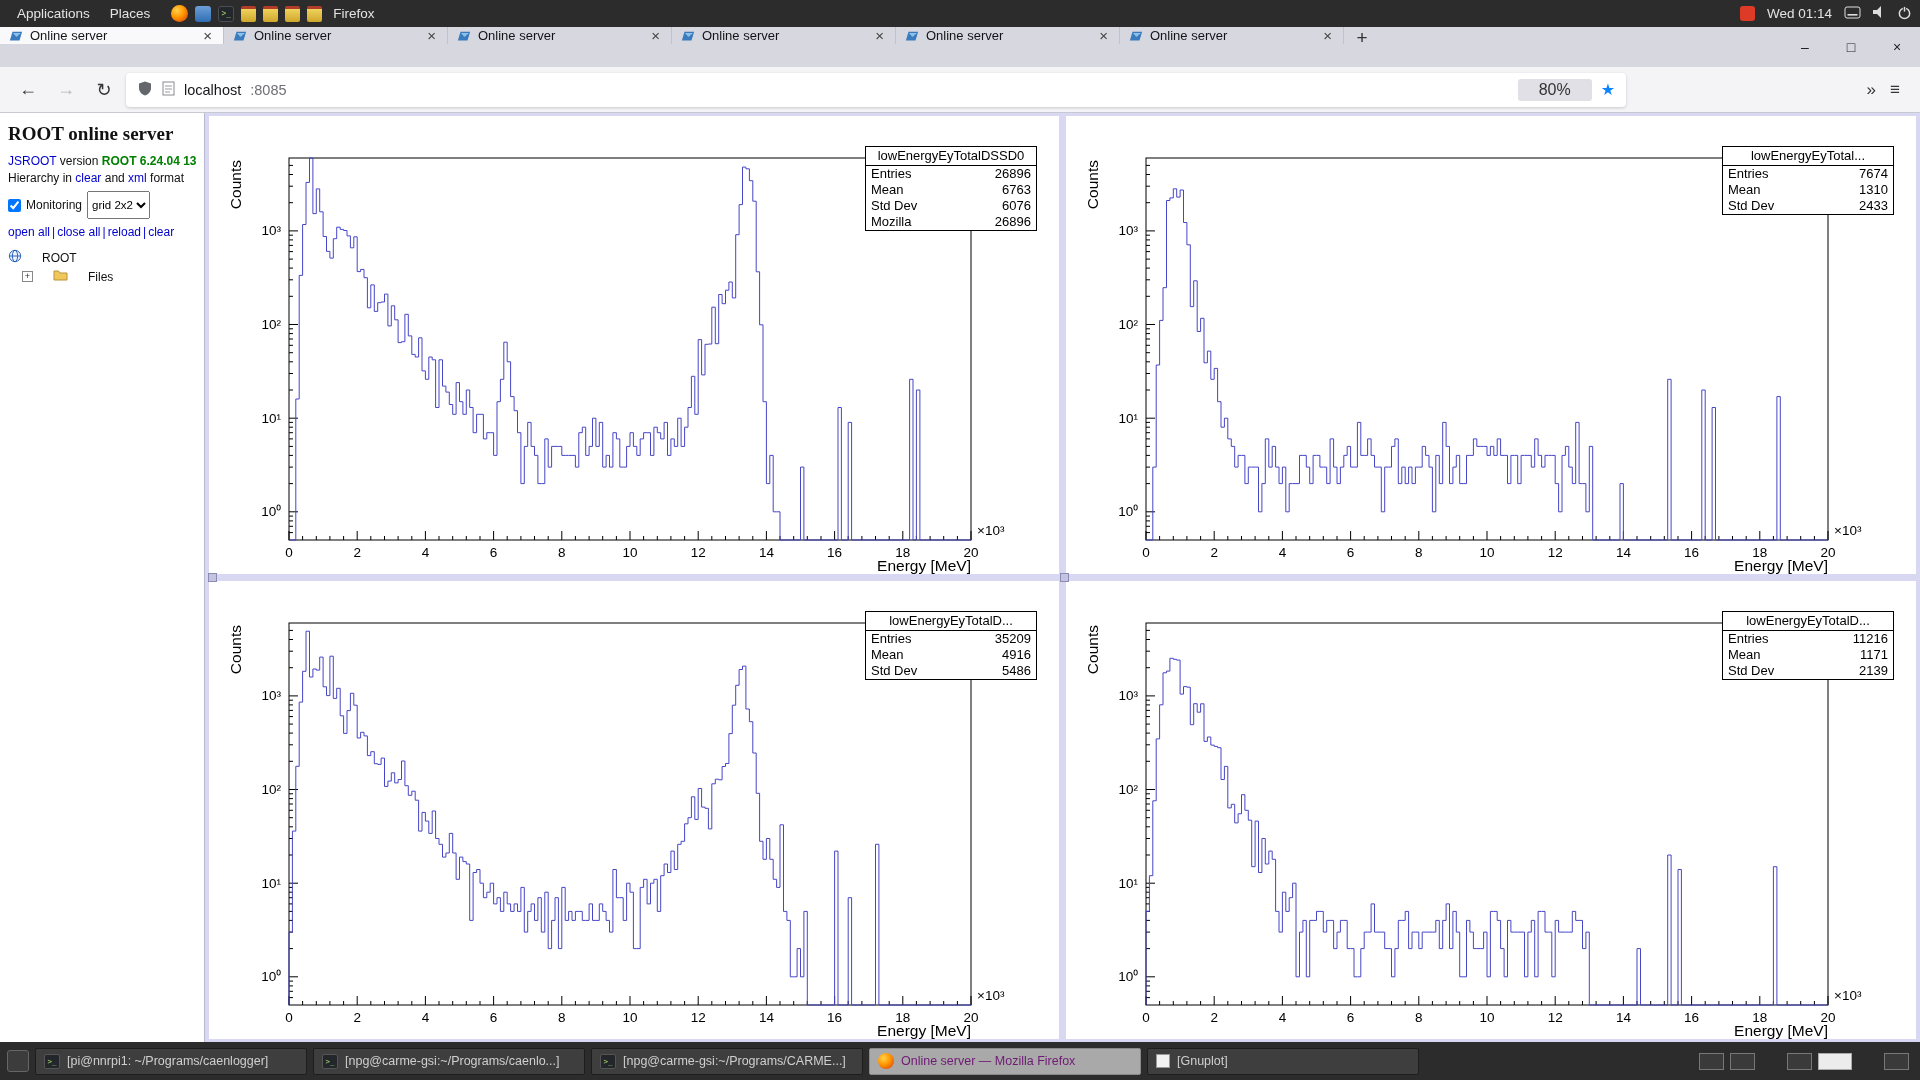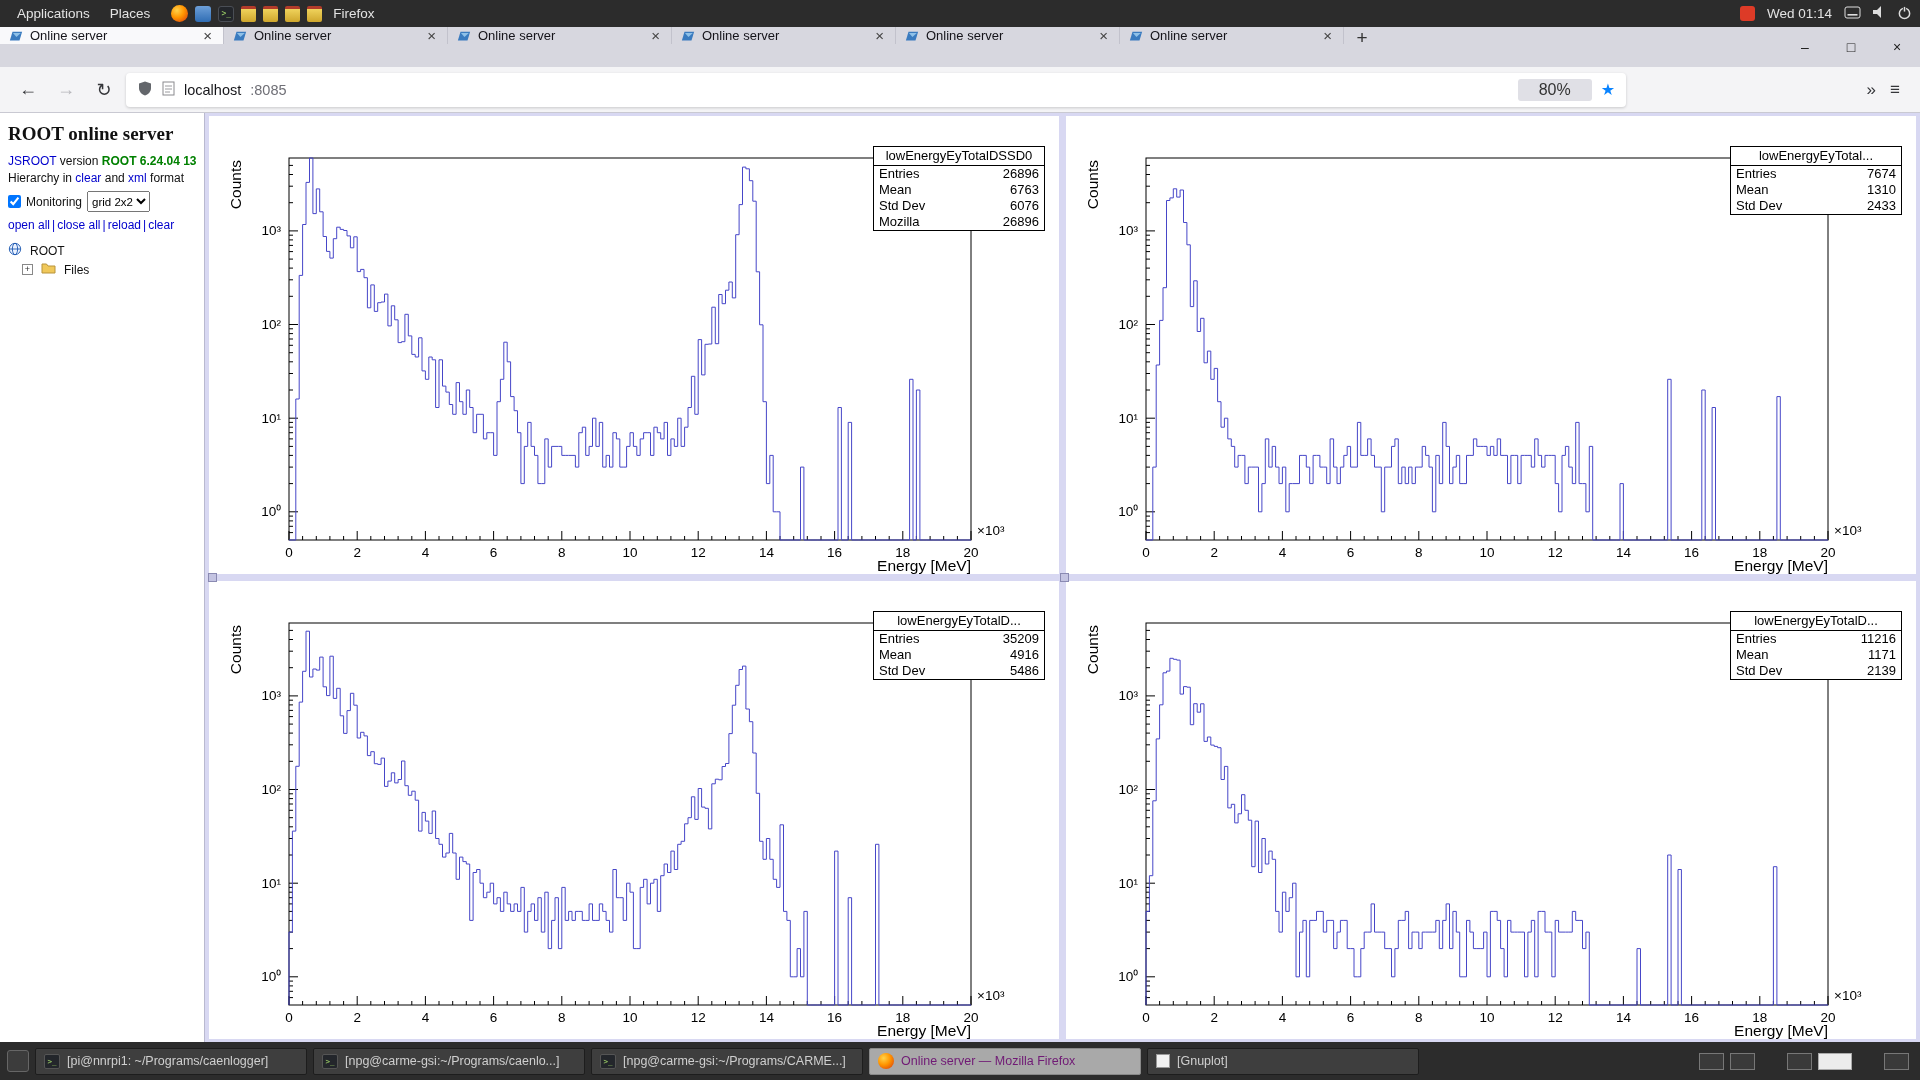--- a/index.html
+++ b/index.html
@@ -43,34 +43,34 @@
   #urlbar-right{margin-left:auto;display:flex;align-items:center;gap:14px;font-size:17px;color:#35363a;padding-right:8px}
 
   
   #content{display:flex;height:929px}
   #sidebar{width:205px;background:#fff;border-right:1px solid #b9b9d0;padding:8px 8px;font-size:12px;color:#111}
   #page-title{font-family:"Liberation Serif",serif;font-weight:bold;font-size:19px;margin:2px 0 9px}
   .meta-line{margin:3px 0;white-space:nowrap;overflow:hidden}
   a.lnk,.lnk{color:#0000cc;cursor:pointer}
   .green{color:#008000;font-weight:bold}
   .mon-row{display:flex;align-items:center;gap:5px;margin:6px 0}
-  .mon-row select{font-size:11.5px;height:21px}
+  .mon-row select{font-size:11.5px;height:28px}
   .actions{margin:4px 0 10px;white-space:nowrap}
   .actions .sep{color:#0000cc;padding:0 2px}
-  .tree-line{display:flex;align-items:center;gap:8px;margin:3px 0}
+  .tree-line{display:flex;align-items:center;gap:20px;margin:3px 0}
   .tree-indent{margin-left:14px}
   .plusbox{width:11px;height:11px;border:1px solid #888;font-size:9px;line-height:9px;text-align:center;color:#333;background:#fff}
 
   #main{flex:1;position:relative;padding:3px 4px;background:#d8d8f2}
   #plot-grid{display:grid;grid-template-columns:1fr 1fr;grid-template-rows:1fr 1fr;gap:7px;height:100%}
   .panel{background:#fff;position:relative}
   .panel svg{position:absolute;left:0;top:0}
   svg .tk{font-size:13.5px;fill:#000;font-family:"Liberation Sans",sans-serif}
   svg .at{font-size:15.5px;fill:#000;font-family:"Liberation Sans",sans-serif}
-  .stats{position:absolute;top:30px;right:14px;width:172px;background:#fff;border:1px solid #000;font-size:13px;line-height:16px;color:#000}
+  .stats{position:absolute;top:30px;right:22px;width:172px;background:#fff;border:1px solid #000;font-size:13px;line-height:16px;color:#000}
   .stats-title{text-align:center;border-bottom:1px solid #000;padding:1px 4px;white-space:nowrap;overflow:hidden}
   .stats-row{display:flex;justify-content:space-between;padding:0 5px}
   .sep-handle{position:absolute;width:9px;height:9px;background:#c4c4e2;border:1px solid #8a8ab2}
 
   
   #taskbar{height:38px;background:#2c2c2c;display:flex;align-items:center;gap:6px;padding:0 7px}
   .showdesk{width:22px;height:22px;border:1px solid #666;border-radius:3px;background:#3c3c3c}
   .taskbtn{width:272px;height:27px;background:#3e3e3e;border:1px solid #1d1d1d;border-radius:2px;color:#cfcfcf;font-size:12.5px;display:flex;align-items:center;gap:7px;padding:0 8px;white-space:nowrap;overflow:hidden;cursor:default}
   .taskbtn.active{background:#a9a9a9;color:#701a75;border-color:#888}
   .task-ico{display:inline-flex;flex:0 0 auto}

